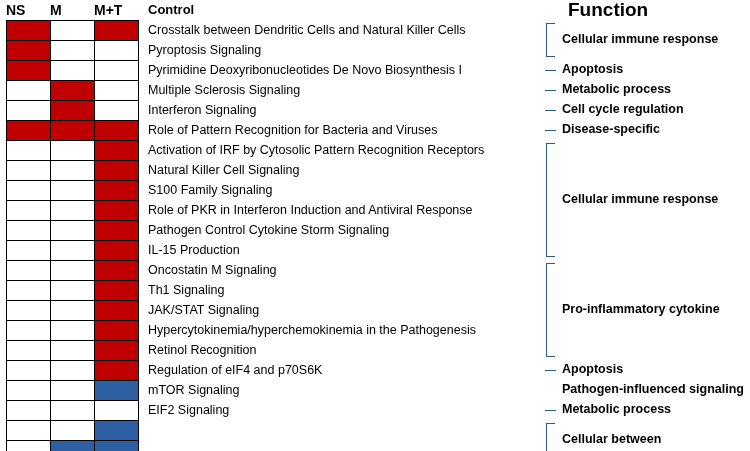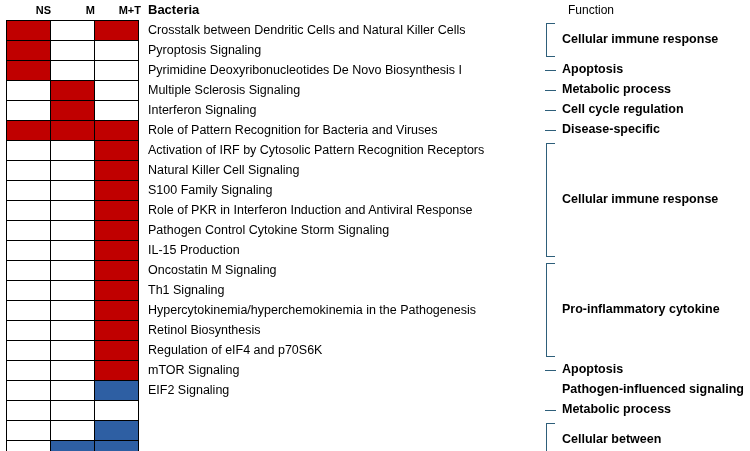--- a/index.html
+++ b/index.html
@@ -24,39 +24,39 @@
   .hdr-row {
     position: absolute;
     left: 0;
     top: 0;
     width: 750px;
     height: 20px;
   }
   .hdr-cell {
     position: absolute;
     top: 2px;
-    font-size: 11px;
+    font-size: 14px;
     font-weight: bold;
-    text-align: right;
+    text-align: left;
     line-height: 16px;
   }
   .hdr-pathway {
     position: absolute;
     left: 148px;
     top: 2px;
     font-size: 13px;
     font-weight: bold;
     line-height: 16px;
   }
   .hdr-function {
     position: absolute;
     left: 556px;
     top: 2px;
-    font-size: 12px;
-    font-weight: normal;
+    font-size: 19px;
+    font-weight: bold;
     line-height: 16px;
     padding-left: 12px;
   }
 
   
   .grid {
     position: absolute;
     left: 6px;
     top: 20px;
     border-left: 1px solid #000;
@@ -127,21 +127,21 @@
 </style>
 </head>
 <body>
 
 <div id="root">
 
   <div class="hdr-row">
     <div class="hdr-cell" style="left:6px; width:45px;">NS</div>
     <div class="hdr-cell" style="left:50px; width:45px;">M</div>
     <div class="hdr-cell" style="left:94px; width:47px;">M+T</div>
-    <div class="hdr-pathway">Bacteria</div>
+    <div class="hdr-pathway">Control</div>
     <div class="hdr-function">Function</div>
   </div>
 
   <div class="grid" id="grid">
       <div class="grid-row">
         <div class="cell red"></div>
         <div class="cell none"></div>
         <div class="cell red"></div>
       </div>
       <div class="grid-row">
@@ -259,22 +259,23 @@
       <div class="label-row">Interferon Signaling</div>
       <div class="label-row">Role of Pattern Recognition for Bacteria and Viruses</div>
       <div class="label-row">Activation of IRF by Cytosolic Pattern Recognition Receptors</div>
       <div class="label-row">Natural Killer Cell Signaling</div>
       <div class="label-row">S100 Family Signaling</div>
       <div class="label-row">Role of PKR in Interferon Induction and Antiviral Response</div>
       <div class="label-row">Pathogen Control Cytokine Storm Signaling</div>
       <div class="label-row">IL-15 Production</div>
       <div class="label-row">Oncostatin M Signaling</div>
       <div class="label-row">Th1 Signaling</div>
+      <div class="label-row">JAK/STAT Signaling</div>
       <div class="label-row">Hypercytokinemia/hyperchemokinemia in the Pathogenesis</div>
-      <div class="label-row">Retinol Biosynthesis</div>
+      <div class="label-row">Retinol Recognition</div>
       <div class="label-row">Regulation of eIF4 and p70S6K</div>
       <div class="label-row">mTOR Signaling</div>
       <div class="label-row">EIF2 Signaling</div>
     </div>
 
   <div class="functions" id="functions">
       <div class="brace" style="top: 3px; height: 34px;"></div>
       <div class="fn-label" style="top: 12px;">Cellular immune response</div>
       <div class="dash" style="top: 50px;"></div>
       <div class="fn-label" style="top: 42px;">Apoptosis</div>

